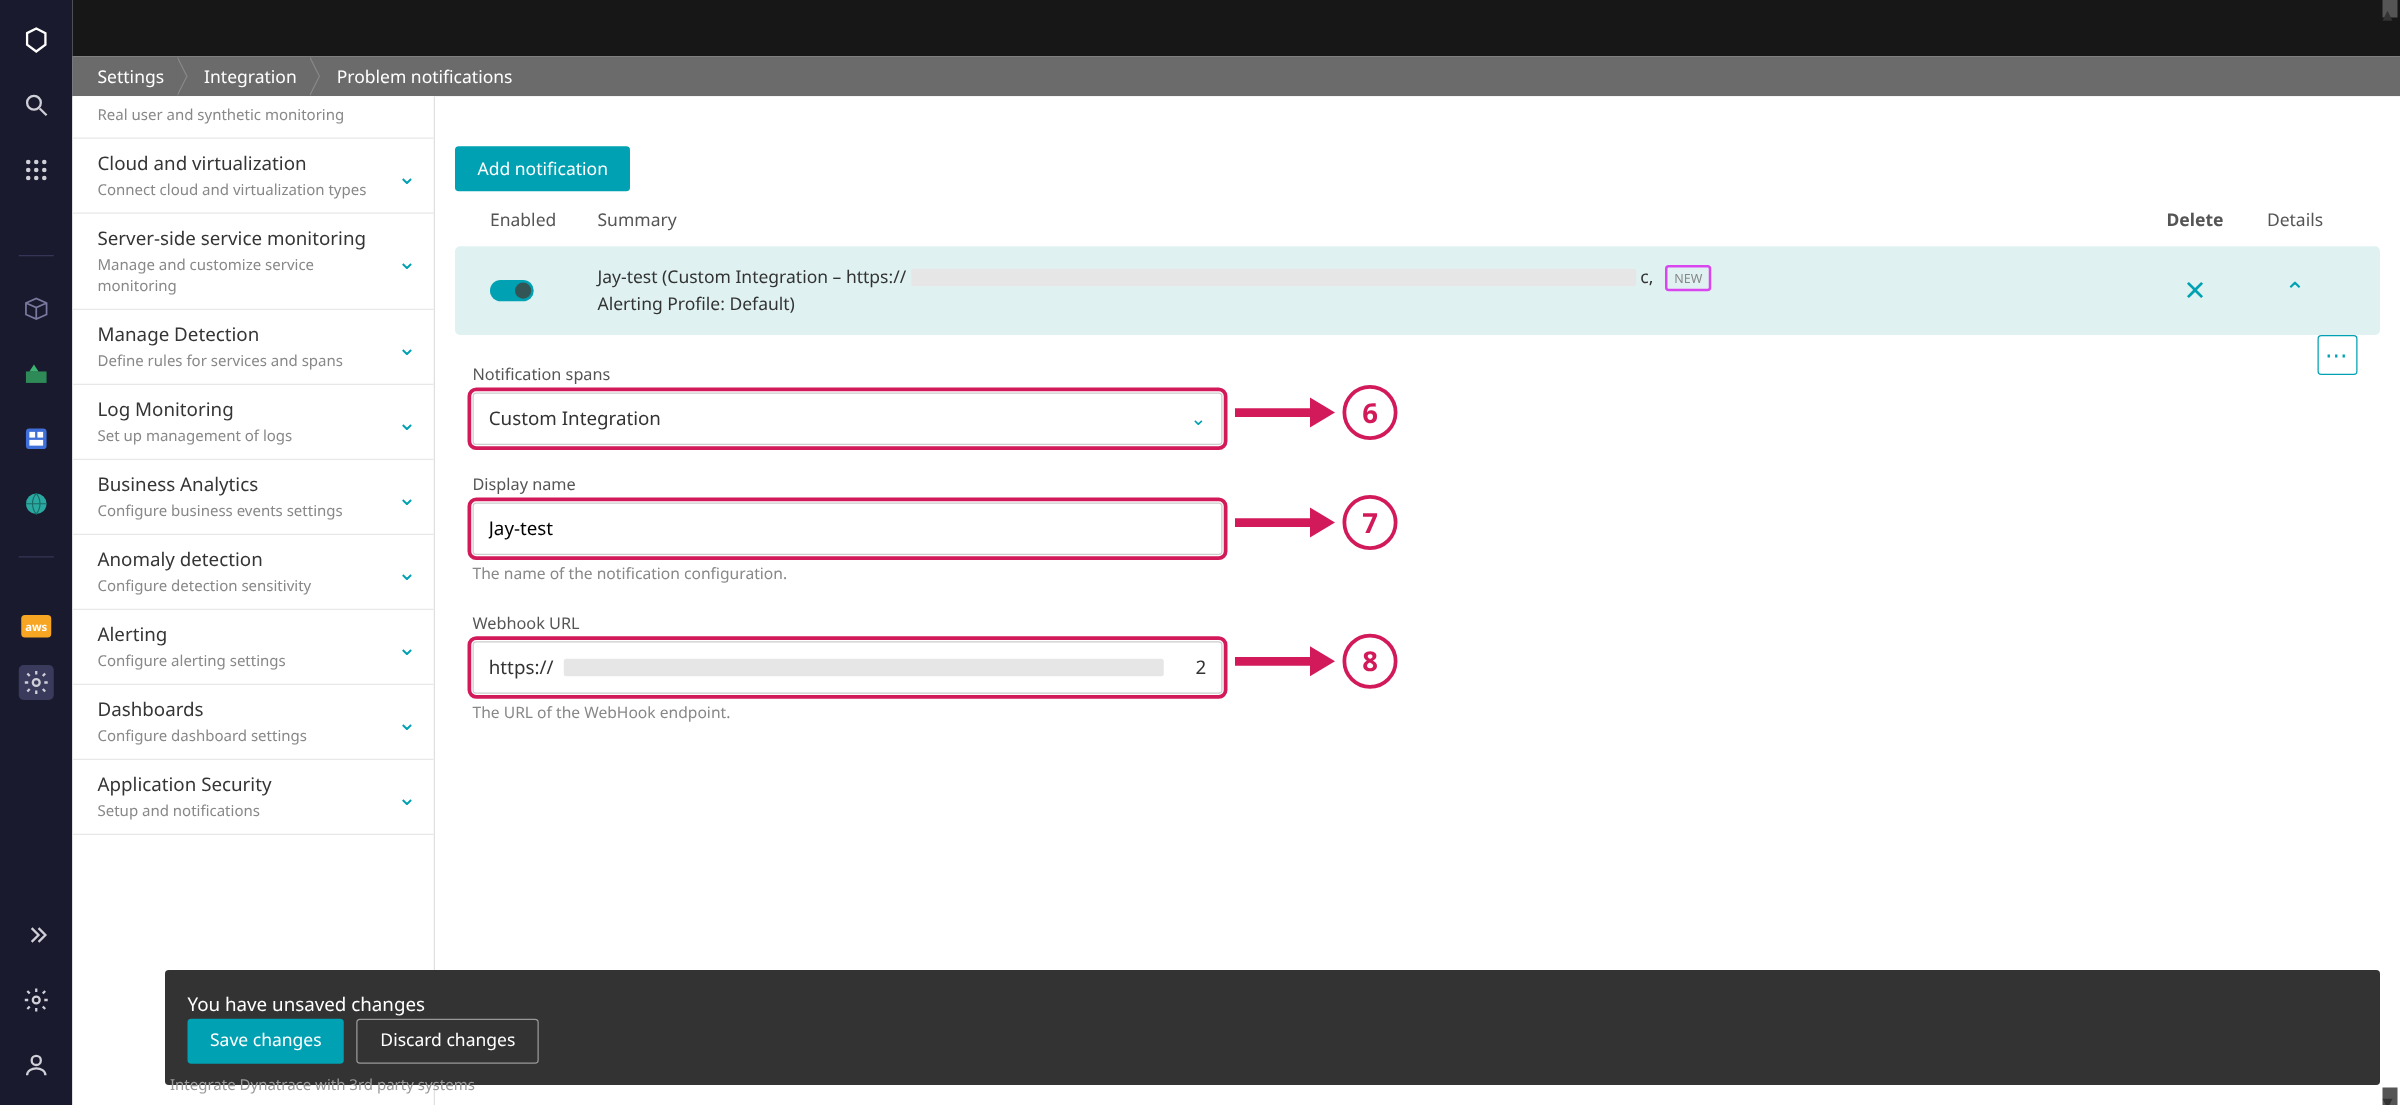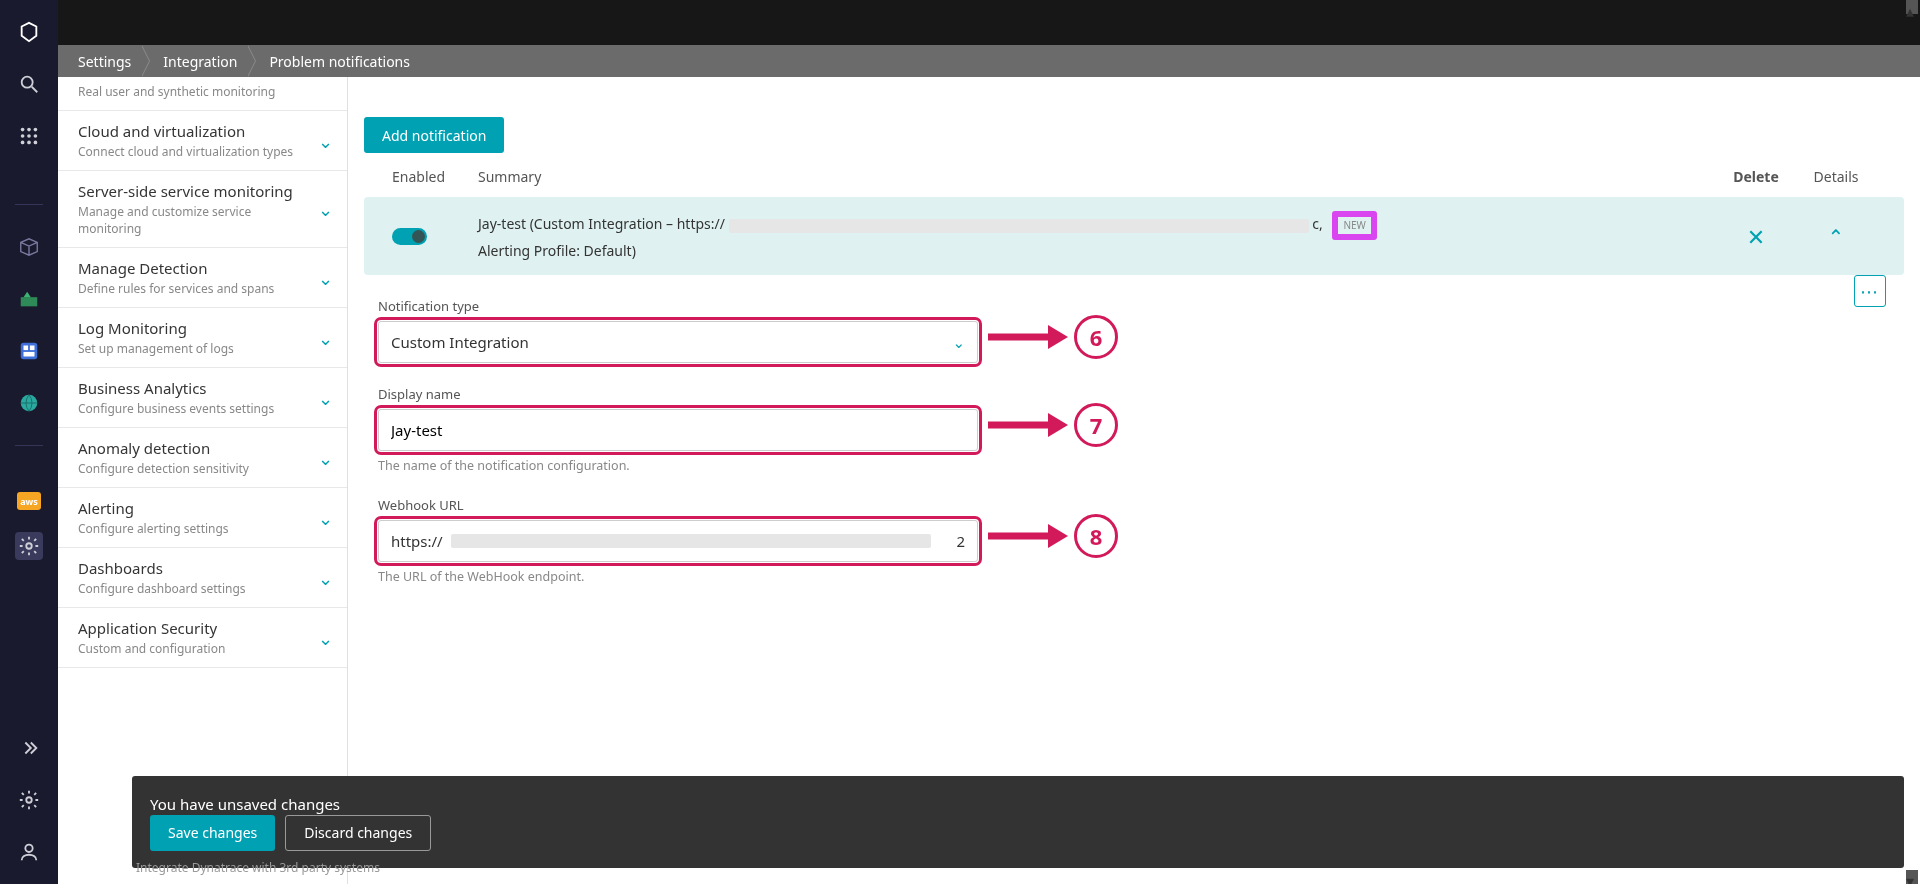--- a/index.html
+++ b/index.html
@@ -38,21 +38,21 @@
   .table-hdr .col-summary { flex:1; }
   .table-hdr .col-delete { width:80px; text-align:center;font-weight:bold; }
   .table-hdr .col-details { width:80px; text-align:center; }
   .row-expanded { background:#dff2f1; padding:14px 28px; display:flex; align-items:center; border-radius:4px; }
   .row-expanded .col-enabled { width:86px; display:flex; align-items:center; }
   .row-expanded .col-summary { flex:1; font-size:14px; color:#333; line-height:1.5; }
   .row-expanded .col-delete { width:80px; display:flex; justify-content:center; color:#00a1b2; font-size:22px; }
   .row-expanded .col-details { width:80px; display:flex; justify-content:center; color:#00a1b2; font-size:20px; }
   .toggle { width:35px; height:17px; background:#00a1b2; border-radius:9px; position:relative; }
   .toggle::after { content:""; position:absolute; right:2px; top:2px; width:13px; height:13px; background:#355; border-radius:50%; }
-  .badge-new { display:inline-block; font-size:10px; padding:1px 5px; border:6px solid #d946ef; color:#888; border-radius:3px; margin-left:6px; vertical-align:middle; }
+  .badge-new { display:inline-block; font-size:10px; padding:1px 5px; border:2px solid #d946ef; color:#888; border-radius:3px; margin-left:6px; vertical-align:middle; }
   .redact { display:inline-block; background:#e6e6e6; height:14px; vertical-align:middle; border-radius:2px; }
   .form-area { padding:22px 14px 0; position:relative; }
   .form-group { margin-bottom:22px; max-width:600px; position:relative; }
   .form-label { font-size:13px; color:#555; margin-bottom:6px; display:block; }
   .form-control { width:100%; height:42px; border:1px solid #ccc; border-radius:3px; padding:0 12px; font-size:15px; display:flex; align-items:center; background:#fff; }
   .form-control.select { justify-content:space-between; }
   .form-control .sel-chev { color:#00a1b2; }
   .highlight-red { outline:3px solid #d21a5b; outline-offset:1px; border-radius:3px;gap:20px; }
   .help-text { font-size:12.5px; color:#888; margin-top:6px; }
   .more-btn { position:absolute; right:18px; top:0; width:32px; height:32px; border:1px solid #00a1b2; color:#00a1b2; border-radius:3px; display:flex; align-items:center; justify-content:center; font-size:18px; letter-spacing:2px; cursor:pointer; }
@@ -221,21 +221,21 @@
           <div class="cat">
             <div class="txt">
                 <span class="title">Dashboards</span>
                 <span class="desc">Configure dashboard settings</span>
               </div>
             <span class="chev">⌄</span>
           </div>
           <div class="cat">
             <div class="txt">
                 <span class="title">Application Security</span>
-                <span class="desc">Custom and configuration</span>
+                <span class="desc">Setup and notifications</span>
               </div>
             <span class="chev">⌄</span>
           </div>
         </div>
       </div>
 
       <div class="content">
         <button class="btn primary">Add notification</button>
 
         <div class="table-hdr">
@@ -263,21 +263,21 @@
             </div>
           <div class="col-details">
               <span>⌃</span>
             </div>
         </div>
 
         <div class="form-area">
           <div class="more-btn">⋯</div>
 
           <div class="form-group">
-            <label class="form-label">Notification type</label>
+            <label class="form-label">Notification spans</label>
             <div class="form-control select highlight-red">
               <span>Custom Integration</span>
               <span class="sel-chev">⌄</span>
             </div>
             <div class="annotation" style="left:610px; top:18px;">
               <svg class="arrow" viewBox="0 0 80 36">
                   <line x1="0" y1="18" x2="62" y2="18" stroke="#d21a5b" stroke-width="7"></line>
                   <polygon points="60,6 80,18 60,30" fill="#d21a5b"></polygon>
                 </svg>
               <div class="circ">6</div>

